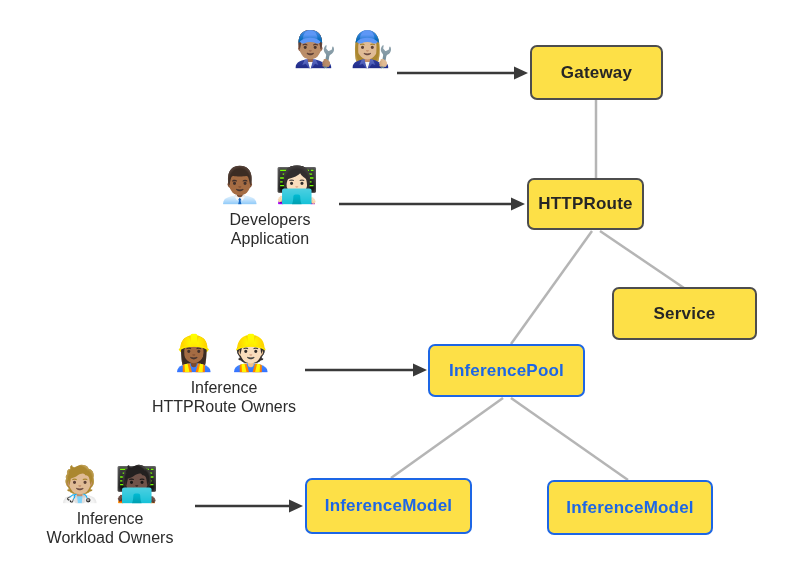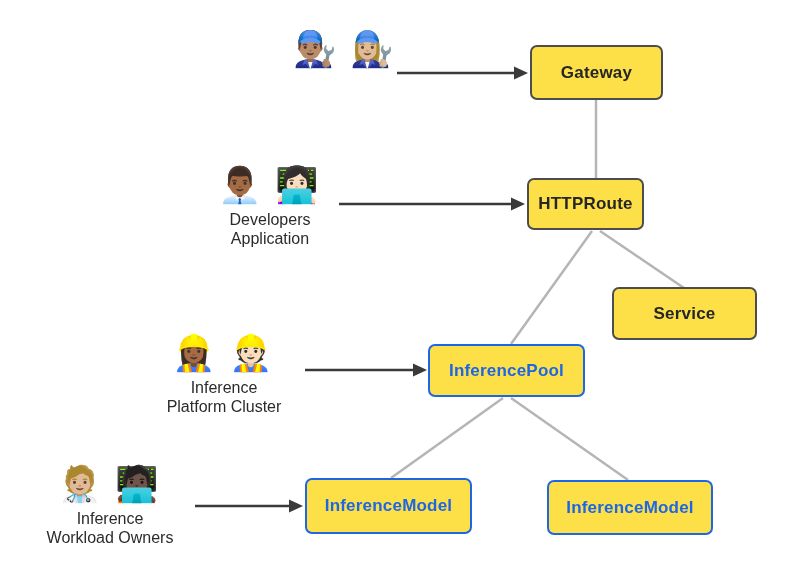--- a/index.html
+++ b/index.html
@@ -132,21 +132,21 @@
     <div class="persona-label">
       <span>Developers</span>
       <span>Application</span>
     </div>
   </div>
 
   <div class="persona persona-inference-platform-owners">
     <div class="persona-emoji">👷🏾‍♀️ 👷🏻</div>
     <div class="persona-label">
       <span>Inference</span>
-      <span>Platform Cluster</span>
+      <span>HTTPRoute Owners</span>
     </div>
   </div>
 
   <div class="persona persona-inference-workload-owners">
     <div class="persona-emoji">🧑🏼‍⚕️ 🧑🏿‍💻</div>
     <div class="persona-label">
       <span>Inference</span>
       <span>Workload Owners</span>
     </div>
   </div>

